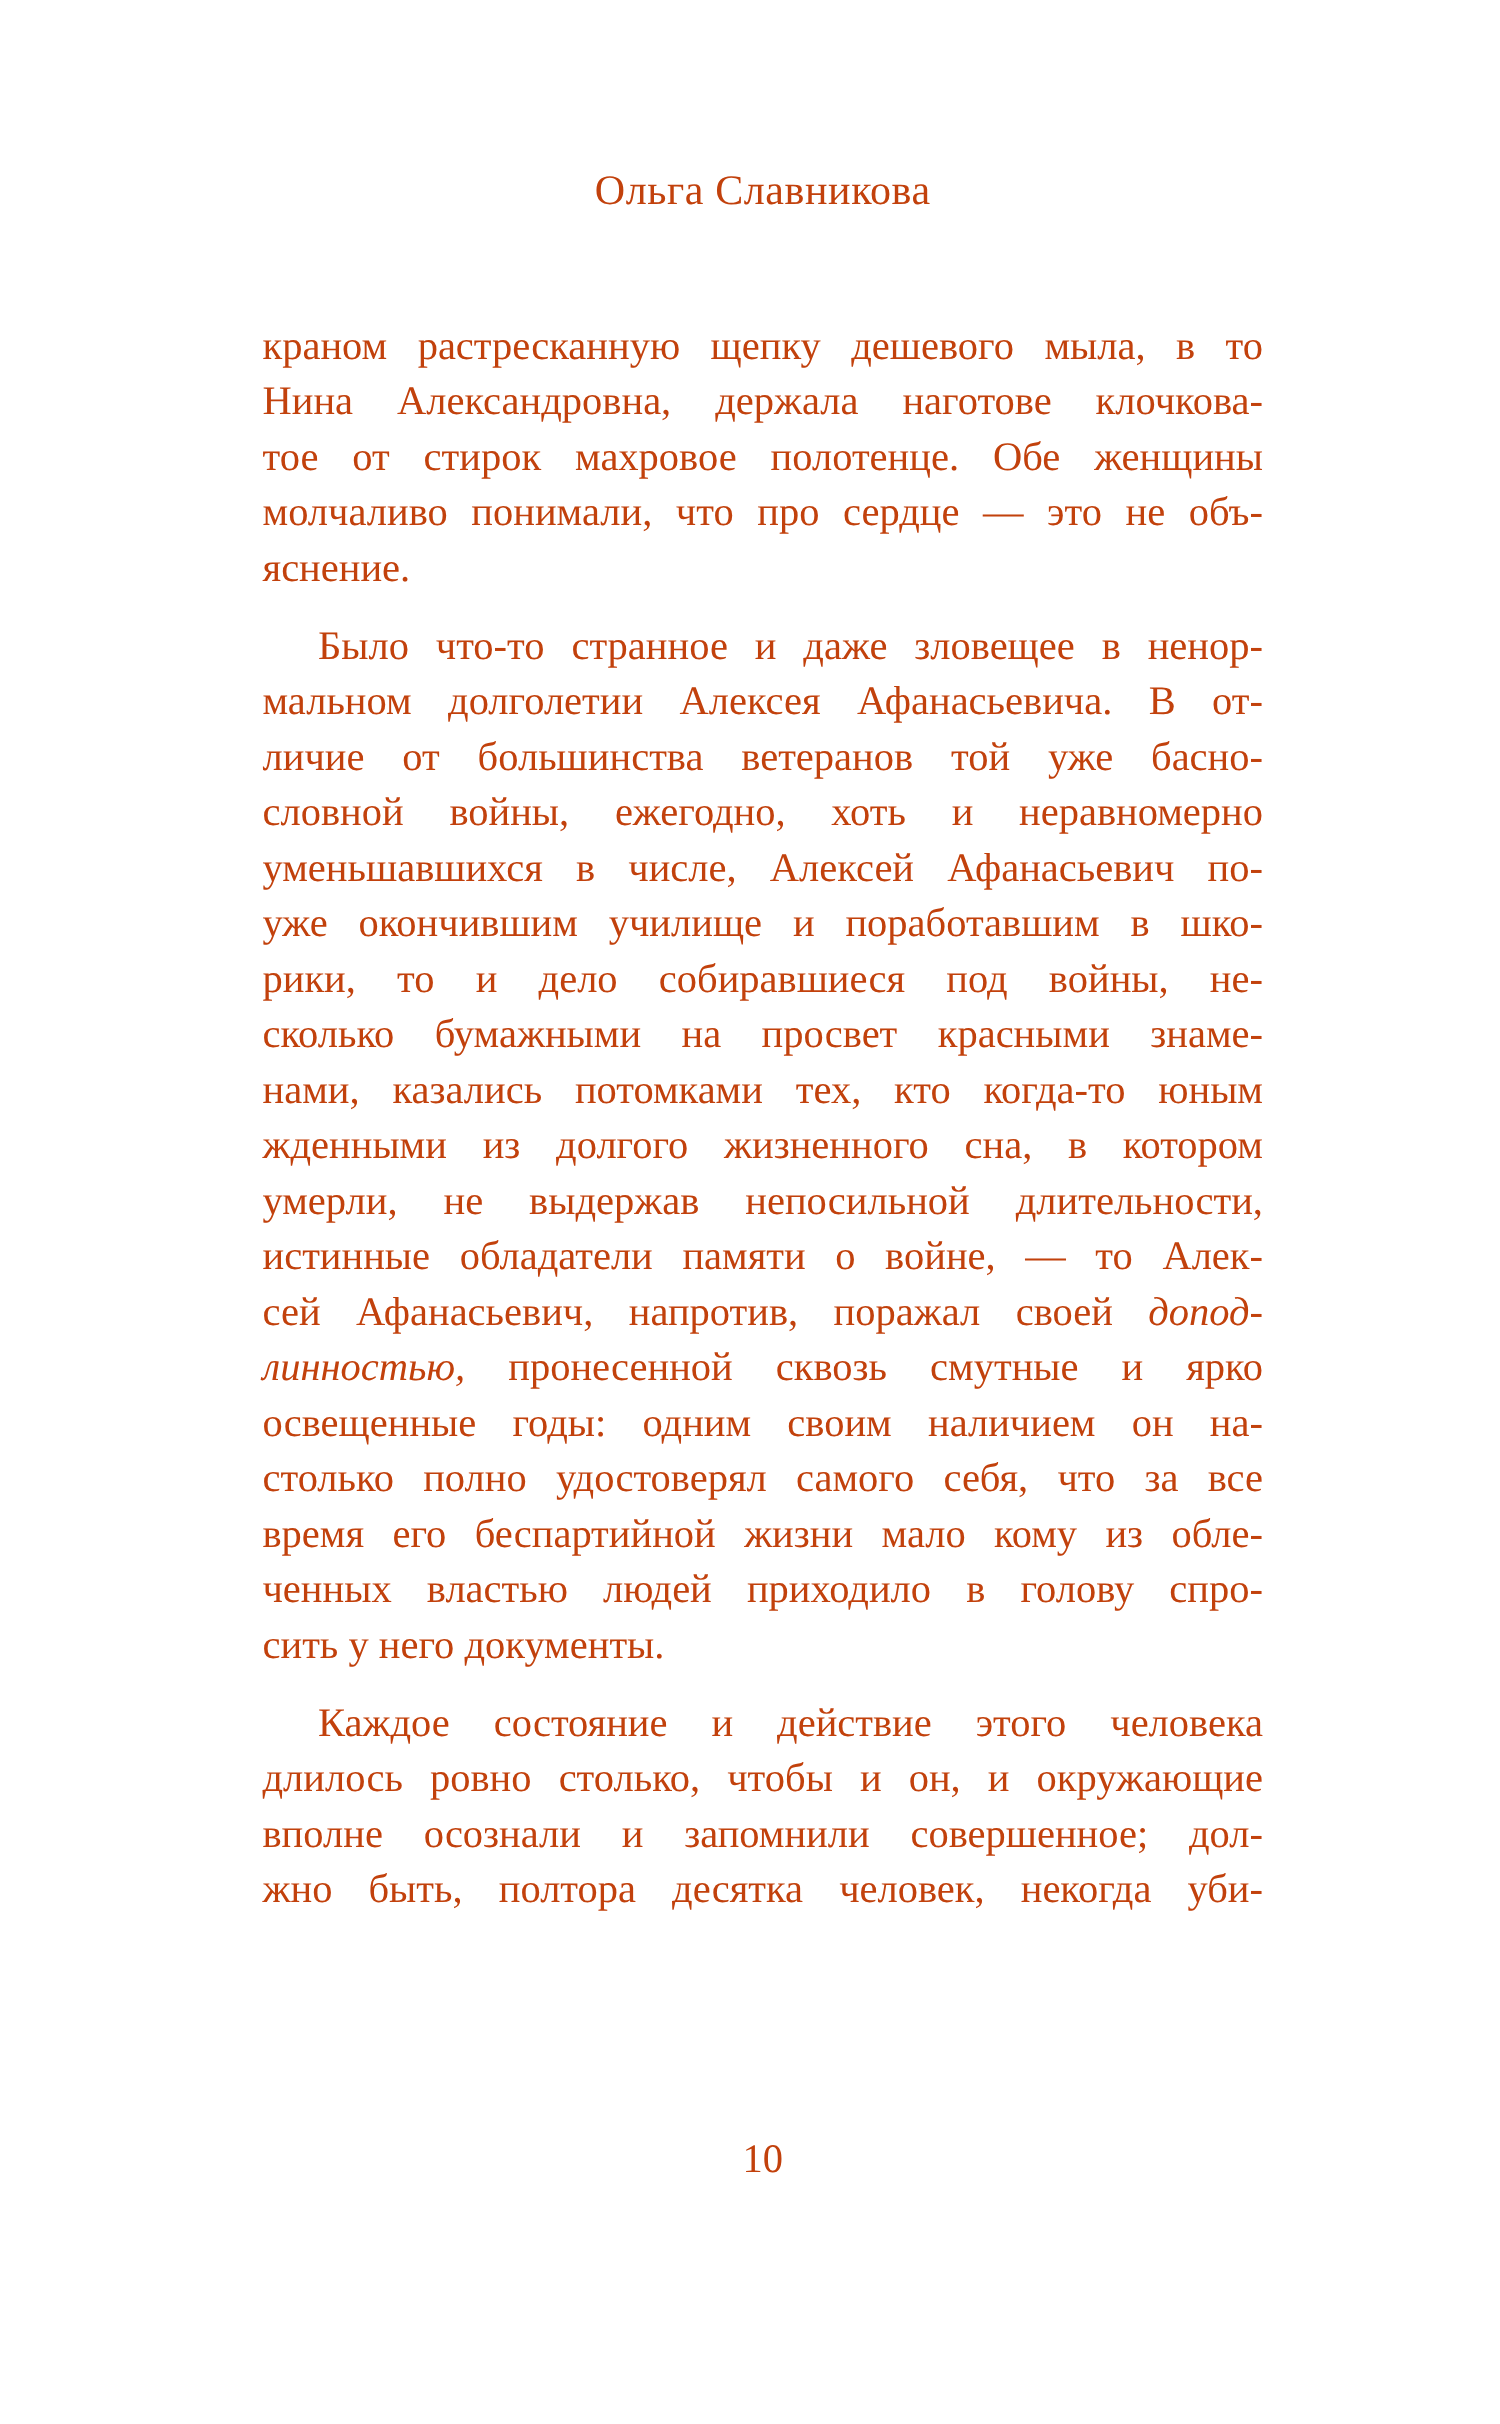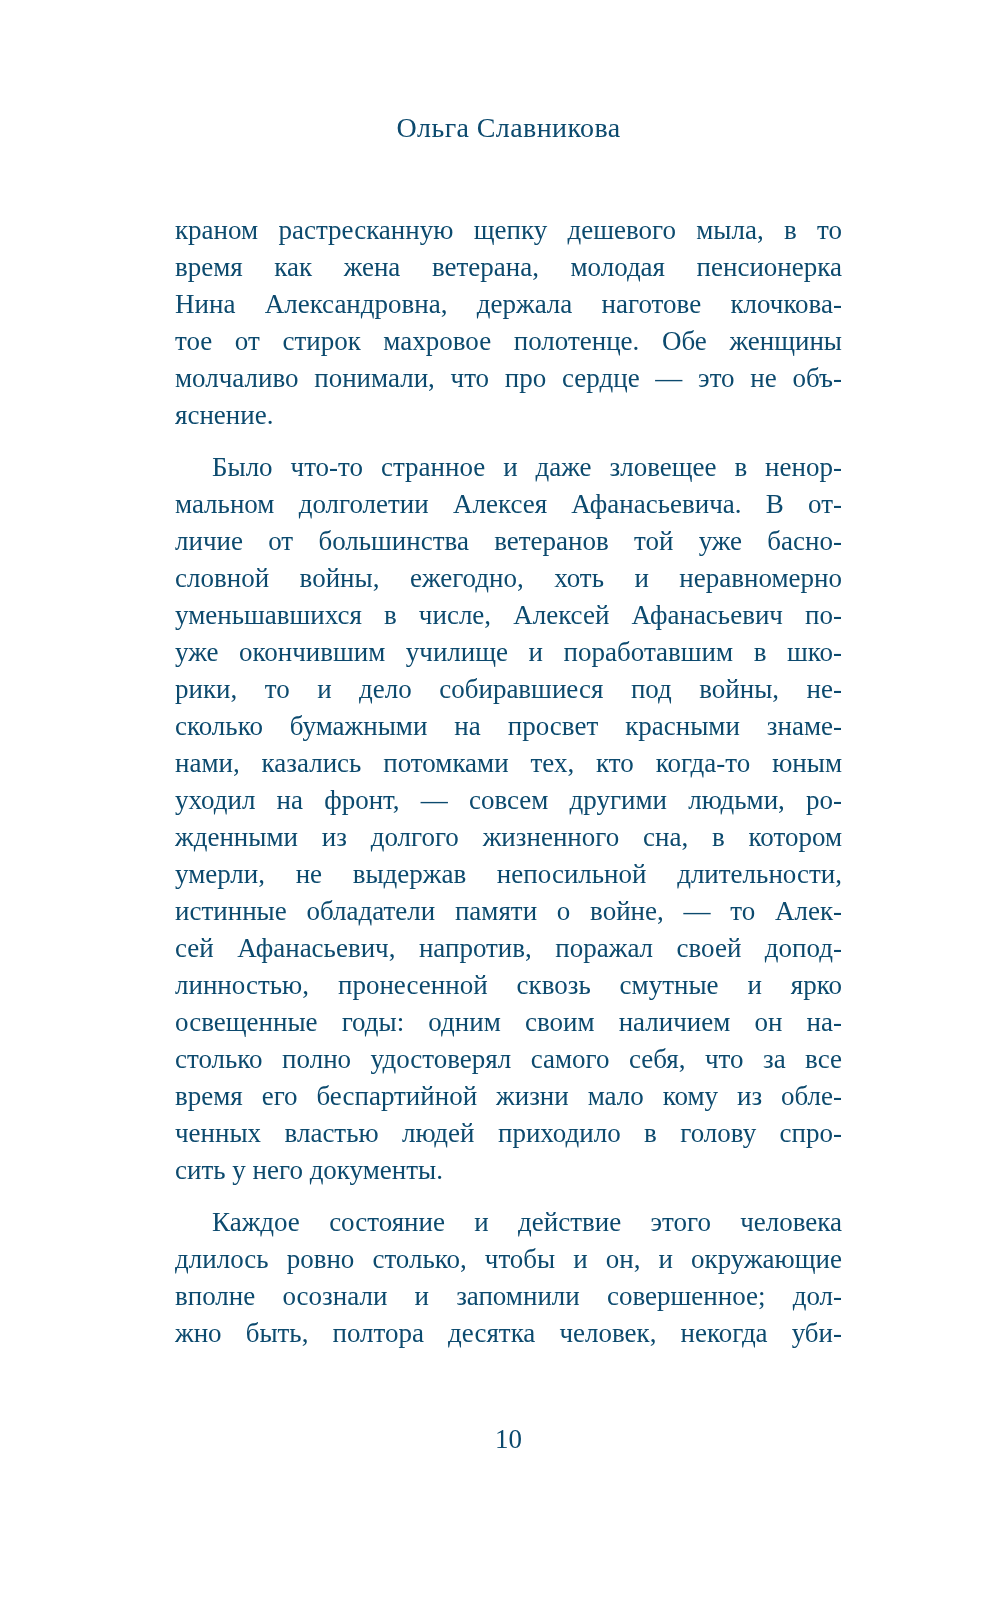--- a/index.html
+++ b/index.html
@@ -5,21 +5,21 @@
   html, body {
     margin: 0;
     padding: 0;
     background: #ffffff;
   }
   .book-page {
     position: relative;
     width: 1000px;
     height: 1616px;
     background: #ffffff;
-    color: #0c4a6e;
+    color: #c2410c;
     font-family: "Liberation Serif", "DejaVu Serif", serif;
   }
   .running-header {
     position: absolute;
     top: 112px;
     left: 160px;
     width: 697px;
     text-align: center;
     font-size: 28px;
     letter-spacing: 0.4px;
@@ -36,57 +36,55 @@
   .line {
     text-align: justify;
     text-align-last: justify;
   }
   .line.line-last {
     text-align-last: left;
   }
   .line.indent {
     text-indent: 37px;
   }
-  .italic { }
+  .italic { font-style: italic; }
   .page-number {
     position: absolute;
     top: 1404px;
     left: 160px;
     width: 697px;
     text-align: center;
     font-size: 27px;
     margin-top: 20px;
   }
 </style>
 </head>
 <body>
 
 <div class="book-page">
   <div class="running-header">Ольга Славникова</div>
 
   <div class="text-block">
       <div class="paragraph">
         <div class="line"><span>краном растресканную щепку дешевого мыла, в то</span></div>
-        <div class="line"><span>время как жена ветерана, молодая пенсионерка</span></div>
         <div class="line"><span>Нина Александровна, держала наготове клочкова-</span></div>
         <div class="line"><span>тое от стирок махровое полотенце. Обе женщины</span></div>
         <div class="line"><span>молчаливо понимали, что про сердце — это не объ-</span></div>
         <div class="line line-last"><span>яснение.</span></div>
       </div>
       <div class="paragraph">
         <div class="line indent"><span>Было что-то странное и даже зловещее в ненор-</span></div>
         <div class="line"><span>мальном долголетии Алексея Афанасьевича. В от-</span></div>
         <div class="line"><span>личие от большинства ветеранов той уже басно-</span></div>
         <div class="line"><span>словной войны, ежегодно, хоть и неравномерно</span></div>
         <div class="line"><span>уменьшавшихся в числе, Алексей Афанасьевич по-</span></div>
         <div class="line"><span>уже окончившим училище и поработавшим в шко-</span></div>
         <div class="line"><span>рики, то и дело собиравшиеся под войны, не-</span></div>
         <div class="line"><span>сколько бумажными на просвет красными знаме-</span></div>
         <div class="line"><span>нами, казались потомками тех, кто когда-то юным</span></div>
-        <div class="line"><span>уходил на фронт, — совсем другими людьми, ро-</span></div>
         <div class="line"><span>жденными из долгого жизненного сна, в котором</span></div>
         <div class="line"><span>умерли, не выдержав непосильной длительности,</span></div>
         <div class="line"><span>истинные обладатели памяти о войне, — то Алек-</span></div>
         <div class="line"><span>сей Афанасьевич, напротив, поражал своей </span><span class="italic">допод-</span></div>
         <div class="line"><span class="italic">линностью,</span><span> пронесенной сквозь смутные и ярко</span></div>
         <div class="line"><span>освещенные годы: одним своим наличием он на-</span></div>
         <div class="line"><span>столько полно удостоверял самого себя, что за все</span></div>
         <div class="line"><span>время его беспартийной жизни мало кому из обле-</span></div>
         <div class="line"><span>ченных властью людей приходило в голову спро-</span></div>
         <div class="line line-last"><span>сить у него документы.</span></div>

